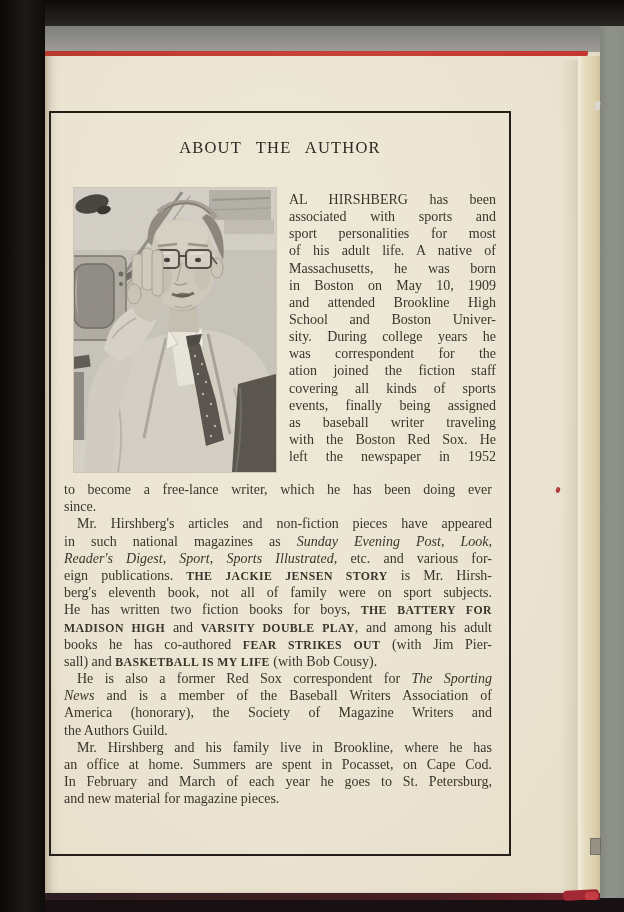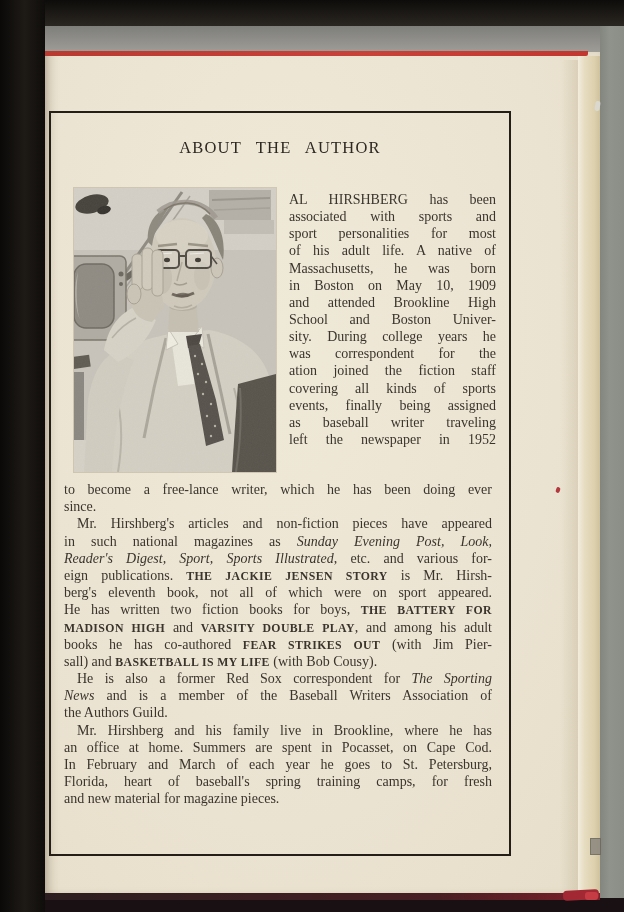--- a/index.html
+++ b/index.html
@@ -196,44 +196,45 @@
       <div class="line"><span>Massachusetts, he was born</span></div>
       <div class="line"><span>in Boston on May 10, 1909</span></div>
       <div class="line"><span>and attended Brookline High</span></div>
       <div class="line"><span>School and Boston Univer-</span></div>
       <div class="line"><span>sity. During college years he</span></div>
       <div class="line"><span>was correspondent for the</span></div>
       <div class="line"><span>ation joined the fiction staff</span></div>
       <div class="line"><span>covering all kinds of sports</span></div>
       <div class="line"><span>events, finally being assigned</span></div>
       <div class="line"><span>as baseball writer traveling</span></div>
+      <div class="line"><span>with the Boston Red Sox. He</span></div>
       <div class="line"><span>left the newspaper in 1952</span></div>
     </div>
   <div class="body">
       <div class="para">
         <div class="line"><span>to become a free-lance writer, which he has been doing ever</span></div>
         <div class="line last"><span>since.</span></div>
       </div>
       <div class="para">
         <div class="line ind"><span>Mr. Hirshberg's articles and non-fiction pieces have appeared</span></div>
         <div class="line"><span>in such national magazines as </span><span class="i">Sunday Evening Post, Look,</span></div>
         <div class="line"><span class="i">Reader's Digest, Sport, Sports Illustrated</span><span>, etc. and various for-</span></div>
         <div class="line"><span>eign publications. </span><span class="sc">THE JACKIE JENSEN STORY</span><span> is Mr. Hirsh-</span></div>
-        <div class="line"><span>berg's eleventh book, not all of which were on sport appeared.</span></div>
+        <div class="line"><span>berg's eleventh book, not all of family were on sport subjects.</span></div>
         <div class="line"><span>He has written two fiction books for boys, </span><span class="sc">THE BATTERY FOR</span></div>
         <div class="line"><span class="sc">MADISON HIGH</span><span> and </span><span class="sc">VARSITY DOUBLE PLAY</span><span>, and among his adult</span></div>
         <div class="line"><span>books he has co-authored </span><span class="sc">FEAR STRIKES OUT</span><span> (with Jim Pier-</span></div>
         <div class="line last"><span>sall) and </span><span class="sc">BASKETBALL IS MY LIFE</span><span> (with Bob Cousy).</span></div>
       </div>
       <div class="para">
         <div class="line ind"><span>He is also a former Red Sox correspondent for </span><span class="i">The Sporting</span></div>
         <div class="line"><span class="i">News</span><span> and is a member of the Baseball Writers Association of</span></div>
+        <div class="line"><span>America (honorary), the Society of Magazine Writers and</span></div>
         <div class="line last"><span>the Authors Guild.</span></div>
       </div>
       <div class="para">
         <div class="line ind"><span>Mr. Hirshberg and his family live in Brookline, where he has</span></div>
         <div class="line"><span>an office at home. Summers are spent in Pocasset, on Cape Cod.</span></div>
         <div class="line"><span>In February and March of each year he goes to St. Petersburg,</span></div>
-        <div class="line"><span>Florida, heart of baseball's spring training camps, for fresh</span></div>
         <div class="line last"><span>and new material for magazine pieces.</span></div>
       </div>
     </div>
 </div>
 
 </body></html>

